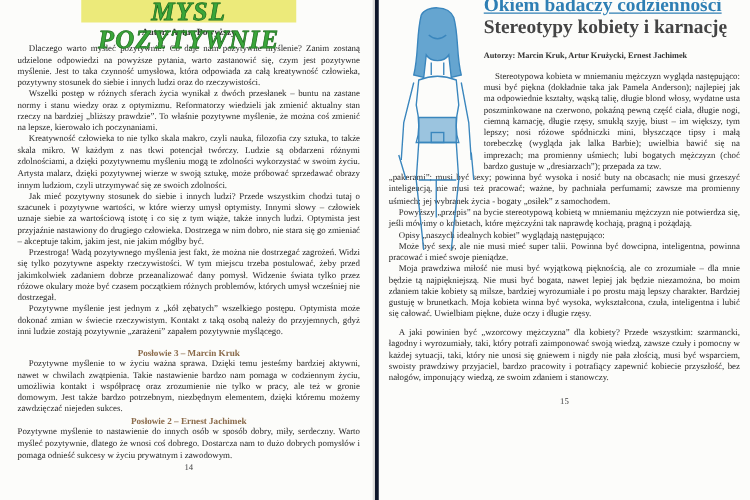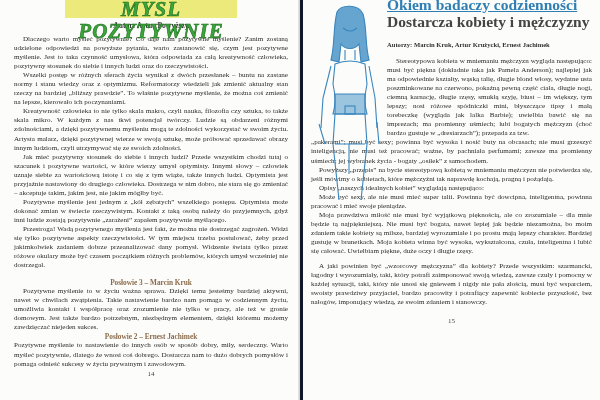--- a/index.html
+++ b/index.html
@@ -32,22 +32,22 @@
 
   <div class="page left">
     <div class="title-left">
       <span>MYSL POZYTYWNIE</span>
     </div>
     <div class="author">Autor: Artur Powyższy</div>
     <p>Dlaczego warto myśleć pozytywnie? Co daje nam pozytywne myślenie? Zanim zostaną udzielone odpowiedzi na powyższe pytania, warto zastanowić się, czym jest pozytywne myślenie. Jest to taka czynność umysłowa, która odpowiada za całą kreatywność człowieka, pozytywny stosunek do siebie i innych ludzi oraz do rzeczywistości.</p>
     <p>Wszelki postęp w różnych sferach życia wynikał z dwóch przesłanek – buntu na zastane normy i stanu wiedzy oraz z optymizmu. Reformatorzy wiedzieli jak zmienić aktualny stan rzeczy na bardziej „bliższy prawdzie”. To właśnie pozytywne myślenie, że można coś zmienić na lepsze, kierowało ich poczynaniami.</p>
     <p>Kreatywność człowieka to nie tylko skala makro, czyli nauka, filozofia czy sztuka, to także skala mikro. W każdym z nas tkwi potencjał twórczy. Ludzie są obdarzeni różnymi zdolnościami, a dzięki pozytywnemu myśleniu mogą te zdolności wykorzystać w swoim życiu. Artysta malarz, dzięki pozytywnej wierze w swoją sztukę, może próbować sprzedawać obrazy innym ludziom, czyli utrzymywać się ze swoich zdolności.</p>
     <p>Jak mieć pozytywny stosunek do siebie i innych ludzi? Przede wszystkim chodzi tutaj o szacunek i pozytywne wartości, w które wierzy umysł optymisty. Innymi słowy – człowiek uznaje siebie za wartościową istotę i co się z tym wiąże, także innych ludzi. Optymista jest przyjaźnie nastawiony do drugiego człowieka. Dostrzega w nim dobro, nie stara się go zmieniać – akceptuje takim, jakim jest, nie jakim mógłby być.</p>
+    <p>Przestroga! Wadą pozytywnego myślenia jest fakt, że można nie dostrzegać zagrożeń. Widzi się tylko pozytywne aspekty rzeczywistości. W tym miejscu trzeba postulować, żeby przed jakimkolwiek zadaniem dobrze przeanalizować dany pomysł. Widzenie świata tylko przez różowe okulary może być czasem początkiem różnych problemów, których umysł wcześniej nie dostrzegał.</p>
     <p>Pozytywne myślenie jest jednym z „kół zębatych” wszelkiego postępu. Optymista może dokonać zmian w świecie rzeczywistym. Kontakt z taką osobą należy do przyjemnych, gdyż inni ludzie zostają pozytywnie „zarażeni” zapałem pozytywnie myślącego.</p>
-    <p>Przestroga! Wadą pozytywnego myślenia jest fakt, że można nie dostrzegać zagrożeń. Widzi się tylko pozytywne aspekty rzeczywistości. W tym miejscu trzeba postulować, żeby przed jakimkolwiek zadaniem dobrze przeanalizować dany pomysł. Widzenie świata tylko przez różowe okulary może być czasem początkiem różnych problemów, których umysł wcześniej nie dostrzegał.</p>
     <div class="spacer"></div>
     <div class="postscript-h">Posłowie 3 – Marcin Kruk</div>
     <p>Pozytywne myślenie to w życiu ważna sprawa. Dzięki temu jesteśmy bardziej aktywni, nawet w chwilach zwątpienia. Takie nastawienie bardzo nam pomaga w codziennym życiu, umożliwia kontakt i współpracę oraz zrozumienie nie tylko w pracy, ale też w gronie domowym. Jest także bardzo potrzebnym, niezbędnym elementem, dzięki któremu możemy zawdzięczać niejeden sukces.</p>
     <div class="postscript-h">Posłowie 2 – Ernest Jachimek</div>
     <p style="text-indent:0">Pozytywne myślenie to nastawienie do innych osób w sposób dobry, miły, serdeczny. Warto myśleć pozytywnie, dlatego że wnosi coś dobrego. Dostarcza nam to dużo dobrych pomysłów i pomaga odnieść sukcesy w życiu prywatnym i zawodowym.</p>
     <div class="pagenum">14</div>
   </div>
 
   <div class="binding"></div>
 
@@ -61,21 +61,21 @@
         <path d="M20 90 L50 90 L50 110 L20 110Z" fill="#4a95c8" fill-opacity="0.55"></path>
         <rect x="30" y="102" width="10" height="8"></rect>
         <path d="M16 62 L8 94 L6 124 M54 62 L60 94 L62 124"></path>
         <path d="M4 120 L10 140 M62 118 L64 140"></path>
         <path d="M20 110 L18 140 L24 196 M50 110 L52 140 L46 196"></path>
         <path d="M20 140 L50 140 M34 140 L34 170"></path>
       </g>
     </svg>
     <div class="title-right">
       <div class="t1">Okiem badaczy codzienności</div>
-      <div class="t2">Dostarcza kobiety i mężczyzny</div>
+      <div class="t2">Stereotypy kobiety i karnację</div>
     </div>
     <div class="authors">Autorzy: Marcin Kruk, Artur Krużycki, Ernest Jachimek</div>
     <div class="wrap">
       <p>Stereotypowa kobieta w mniemaniu mężczyzn wygląda następująco: musi być piękna (dokładnie taka jak Pamela Anderson); najlepiej jak ma odpowiednie kształty, wąską talię, długie blond włosy, wydatne usta poszminkowane na czerwono, pokaźną pewną część ciała, długie nogi, ciemną karnację, długie rzęsy, smukłą szyję, biust – im większy, tym lepszy; nosi różowe spódniczki mini, błyszczące tipsy i małą torebeczkę (wygląda jak lalka Barbie); uwielbia bawić się na imprezach; ma promienny uśmiech; lubi bogatych mężczyzn (choć bardzo gustuje w „dresiarzach”); przepada za tzw.</p>
     </div>
     <div class="full">
       <p style="text-indent:0">„pakerami”; musi być sexy; powinna być wysoka i nosić buty na obcasach; nie musi grzeszyć inteligencją, nie musi też pracować; ważne, by pachniała perfumami; zawsze ma promienny uśmiech; jej wybranek życia - bogaty „osiłek” z samochodem.</p>
       <p>Powyższy „przepis” na bycie stereotypową kobietą w mniemaniu mężczyzn nie potwierdza się, jeśli mówimy o kobietach, które mężczyźni tak naprawdę kochają, pragną i pożądają.</p>
       <p>Opisy „naszych idealnych kobiet” wyglądają następująco:</p>
       <p>Może być sexy, ale nie musi mieć super talii. Powinna być dowcipna, inteligentna, powinna pracować i mieć swoje pieniądze.</p>

